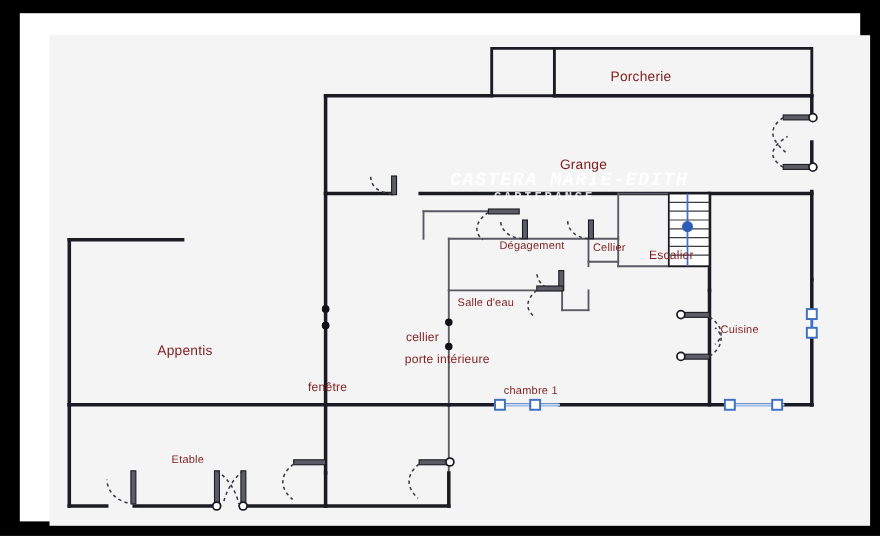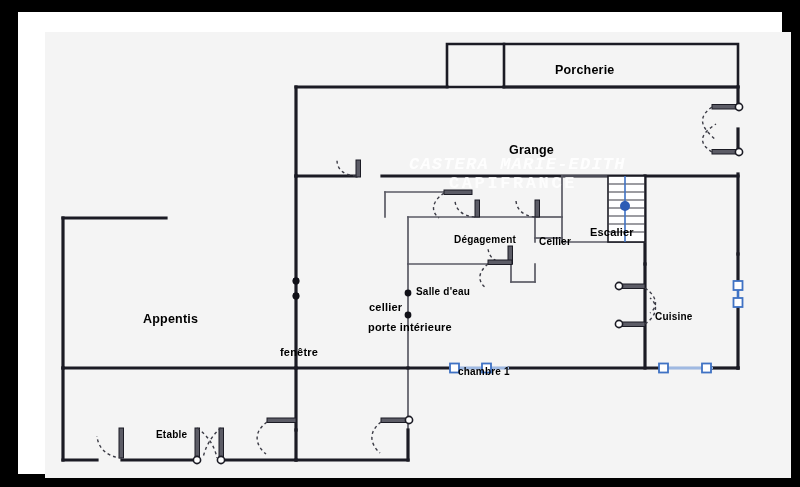--- a/index.html
+++ b/index.html
@@ -17,40 +17,40 @@
     background:#ffffff;
   }
   #plan{
     position:absolute;left:27px;top:20px;width:746px;height:446px;
     background:#f4f4f4;
     overflow:hidden;
   }
   #svgwrap{position:absolute;left:0;top:0;width:746px;height:446px;}
   .lbl{
     position:absolute;
-    color:#000000;
-    font-weight:bold;
+    color:#7f1d1d;
+    font-weight:normal;
     white-space:nowrap;
     letter-spacing:0.2px;
     pointer-events:none;
   }
   .lbl-sm{font-size:11px;}
-  .lbl-md{font-size:10px;margin-top:16px;}
+  .lbl-md{font-size:10px;}
   .lbl-lg{font-size:12.5px;}
   .wm{
     position:absolute;
     color:#ffffff;
     font-style:italic;
     font-weight:bold;
     font-family:Liberation Mono, monospace;
     white-space:nowrap;
     opacity:.95;
   }
   .wm1{font-size:17px;letter-spacing:1.2px;}
-  .wm2{font-size:17px;letter-spacing:2.6px;font-style:normal;opacity:.85;}
+  .wm2{font-size:11px;letter-spacing:2.6px;font-style:normal;opacity:.85;}
 </style>
 </head>
 <body>
 
 <div id="frame">
   <div id="whiteborder">
     <div id="plan">
 
       <svg id="svgwrap" viewBox="0 0 746 446">
         <defs>

